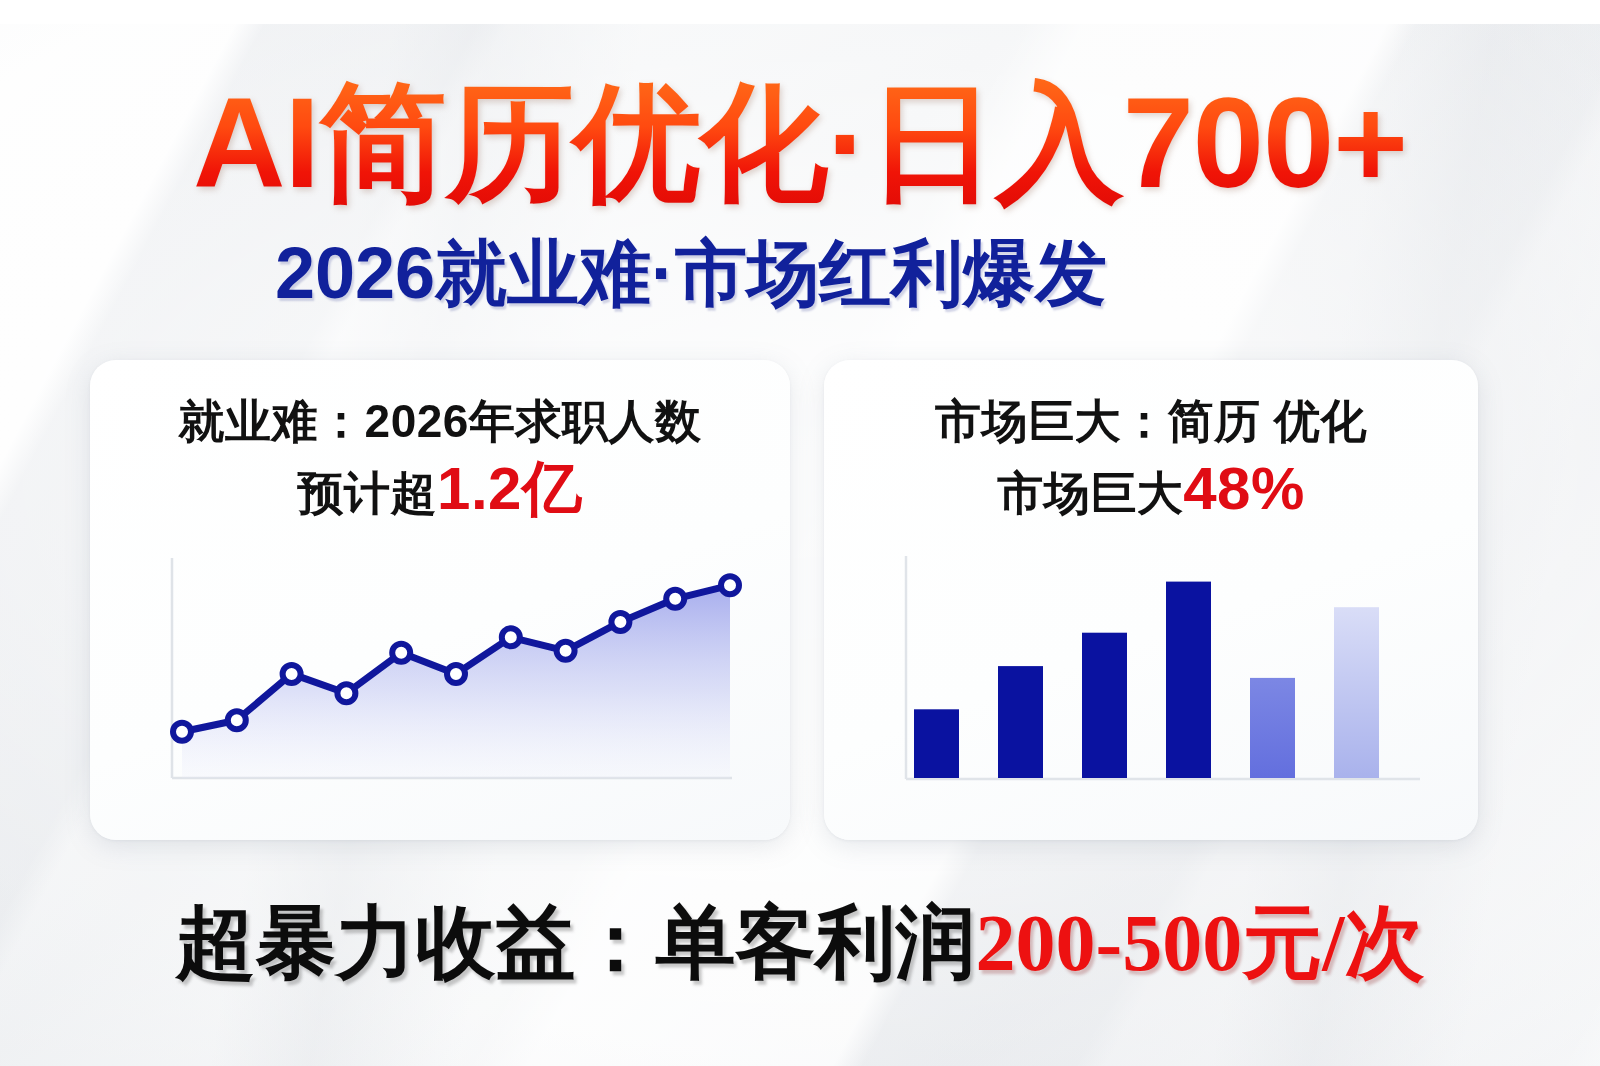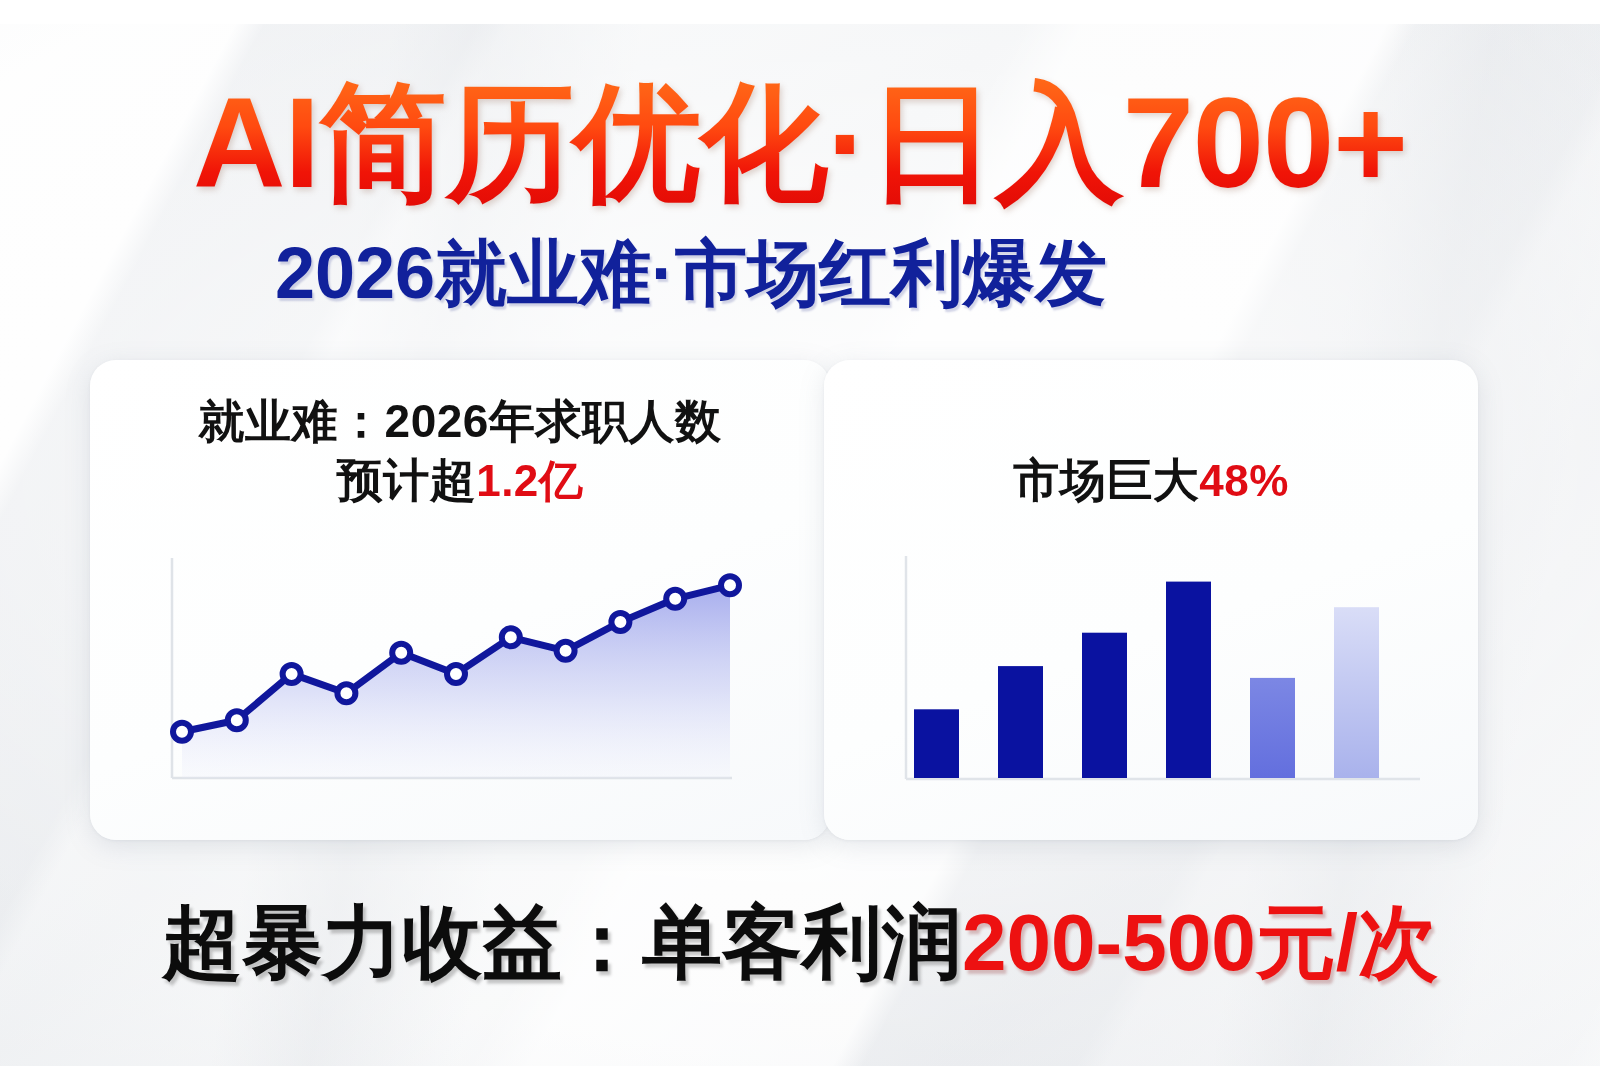--- a/index.html
+++ b/index.html
@@ -105,41 +105,41 @@
 
   
   .card {
     position: absolute;
     top: 336px;
     height: 480px;
     background: linear-gradient(160deg, #ffffff 0%, #fdfefe 55%, #f7f9fb 100%);
     border-radius: 26px;
     box-shadow: 0 6px 26px rgba(120,130,150,0.17), 0 1px 3px rgba(120,130,150,0.10);
   }
-  #card-left  { left: 90px;  width: 700px; padding-left: 40px; }
+  #card-left  { left: 90px;  width: 700px; }
   #card-right { left: 824px; width: 654px; }
 
   .card-caption {
     position: absolute;
     left: 0;
     top: 32px;
     width: 100%;
     text-align: center;
     font-size: 46px;
     line-height: 1.28;
     font-weight: 700;
     color: #111111;
     padding: 0 18px;
     box-sizing: border-box;
     letter-spacing: 0.5px;
   }
   .hl-red {
     color: #e00c14;
     font-weight: 900;
-    font-size: 44px;
+    font-size: 60px;
   }
 
   .chart-wrap {
     position: absolute;
     left: 0;
     bottom: 0;
     width: 100%;
     height: 300px;
   }
   .chart-wrap svg { display: block; }
@@ -151,20 +151,21 @@
     left: 0;
     width: 1600px;
     text-align: center;
     font-size: 80px;
     line-height: 1.1;
     font-weight: 900;
     white-space: nowrap;
     color: #0c0c0c;
     letter-spacing: 0px;
     text-shadow: 3px 4px 3px rgba(60,60,60,0.28);
+    font-family: Liberation Serif, serif;
   }
   .footer .money {
     color: #ed1111;
     text-shadow: 3px 4px 3px rgba(130,20,20,0.25);
   }
 </style>
 </head>
 <body>
 
 <div id="poster">
@@ -210,21 +211,21 @@
             <circle cx="530.4" cy="81.9" r="9" fill="#ffffff" stroke="#10179c" stroke-width="6"></circle>
             <circle cx="585.2" cy="58.8" r="9" fill="#ffffff" stroke="#10179c" stroke-width="6"></circle>
             <circle cx="640.0" cy="45.3" r="9" fill="#ffffff" stroke="#10179c" stroke-width="6"></circle>
           </g>
       </svg>
     </div>
   </div>
 
   <div class="card" id="card-right">
     <div class="card-caption">
-      <br>
+      <span>市场巨大：简历 优化</span><br>
       <span>市场巨大</span><span class="hl-red">48%</span>
     </div>
 
     <div class="chart-wrap">
       <svg id="bar-chart-svg" width="654" height="300" viewBox="0 0 654 300">
         <defs>
           <linearGradient id="barFade5" x1="0" y1="0" x2="0" y2="1">
             <stop offset="0%" stop-color="#7c87e4"></stop>
             <stop offset="100%" stop-color="#636fde"></stop>
           </linearGradient>

